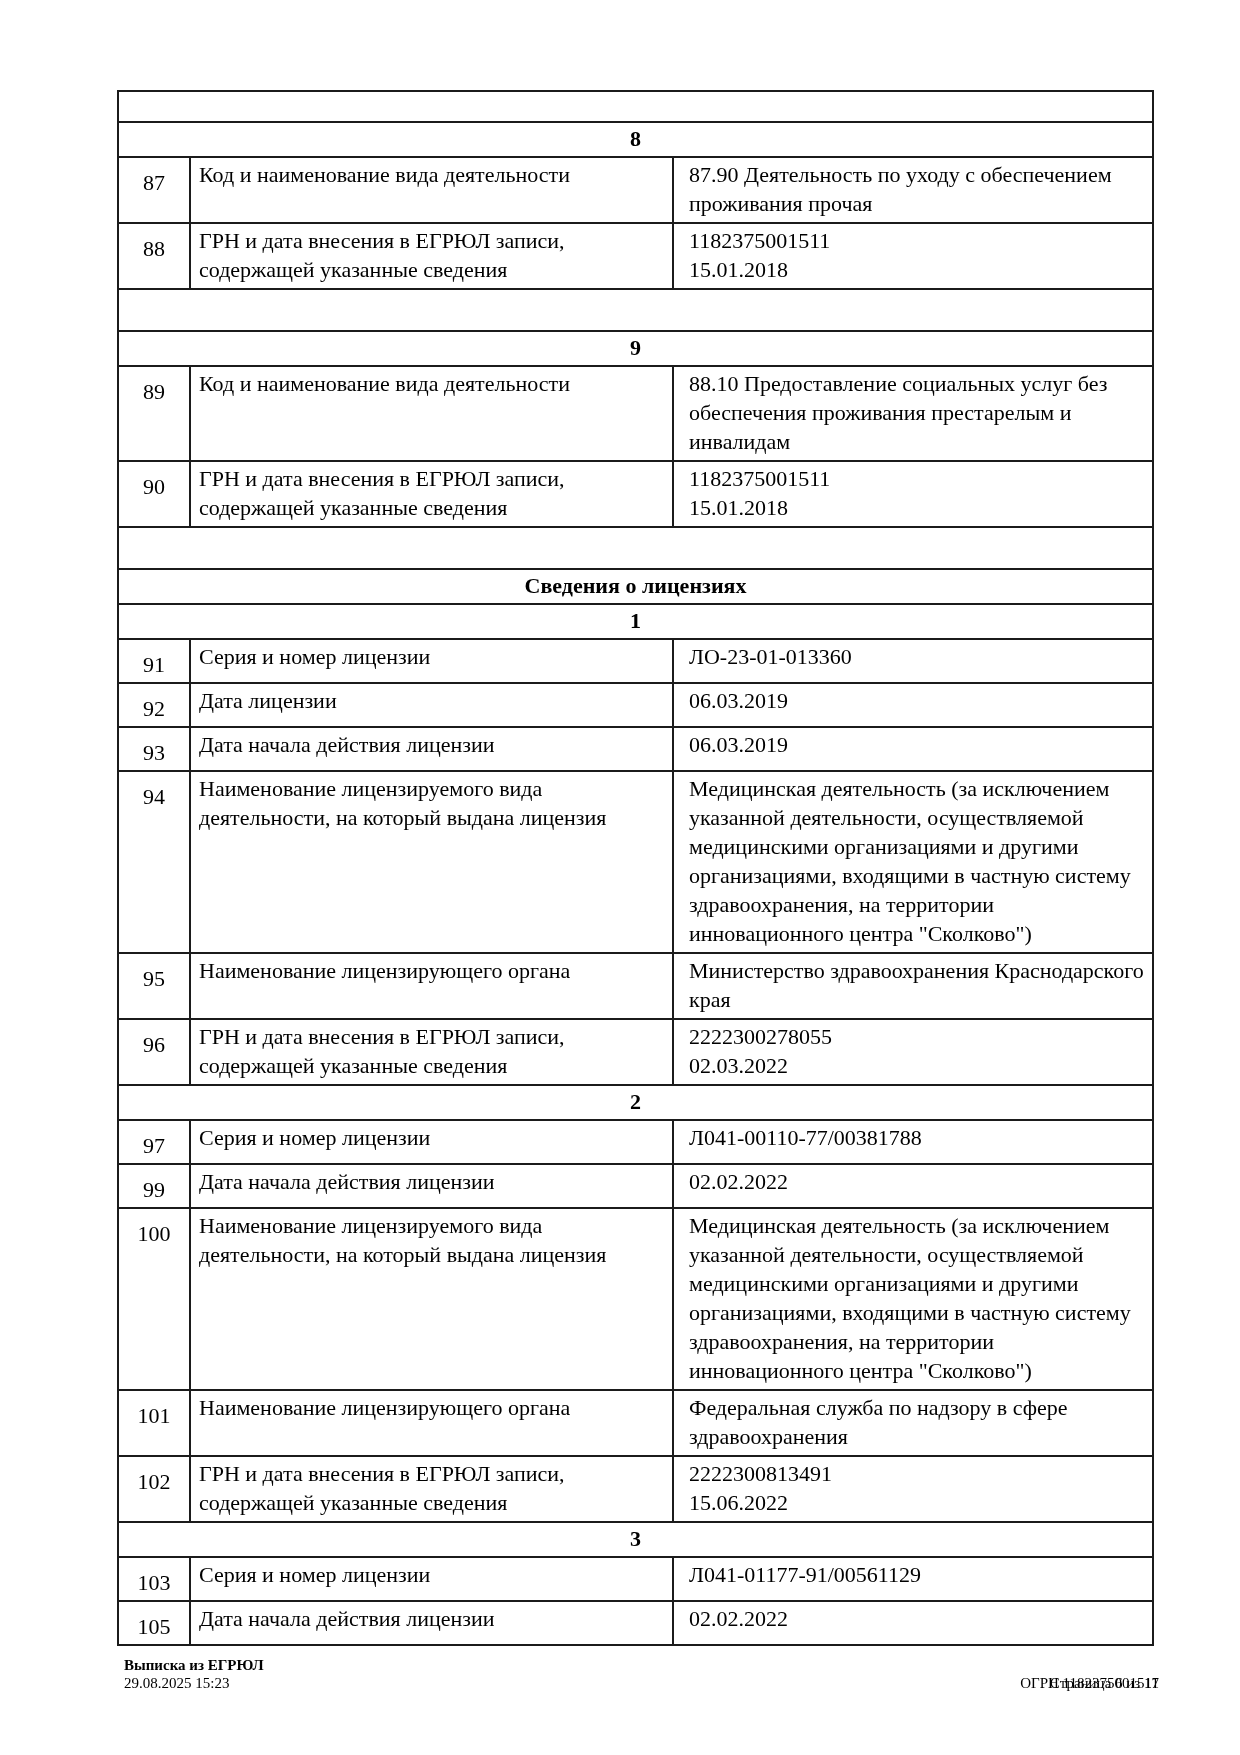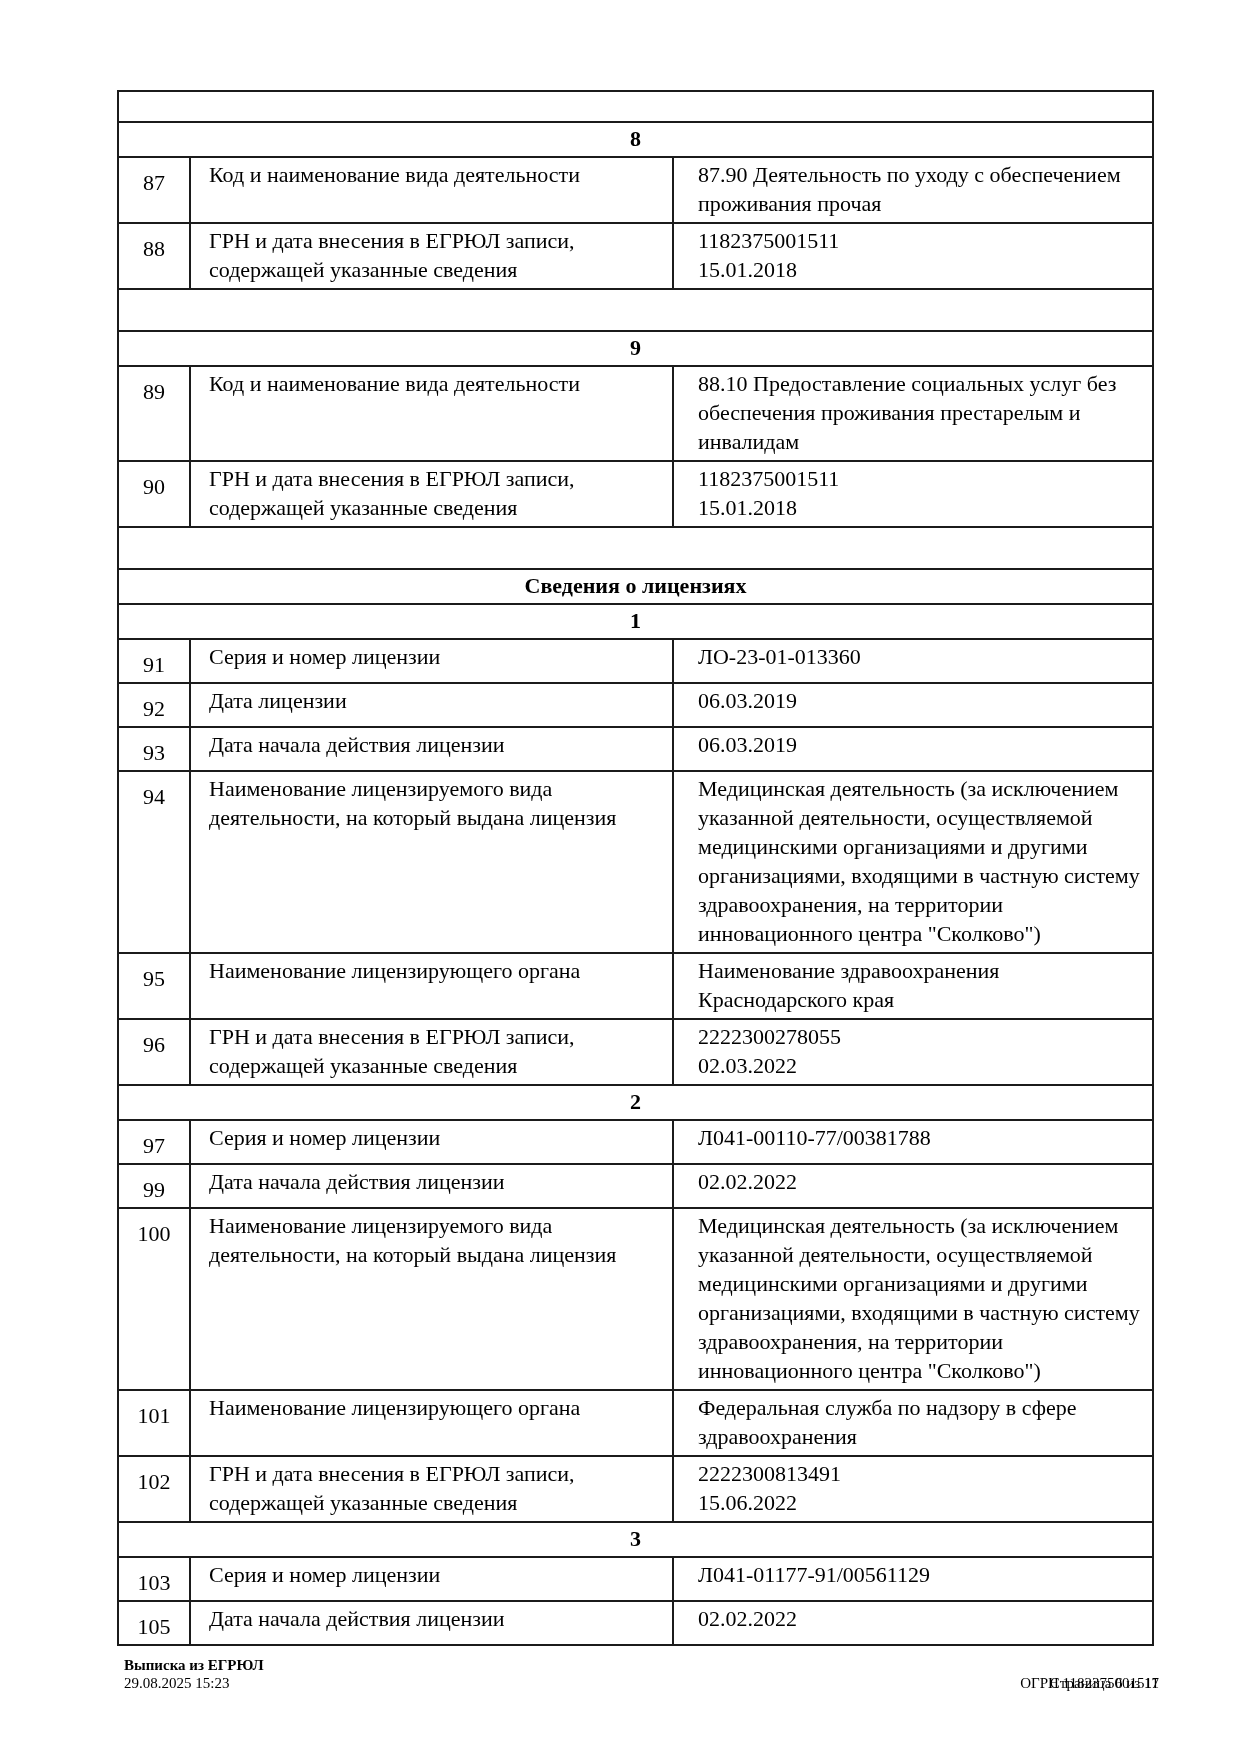--- a/index.html
+++ b/index.html
@@ -28,24 +28,24 @@
     font-size: 22px;
     line-height: 29px;
     vertical-align: top;
     overflow: hidden;
   }
   td.c-num {
     text-align: center;
     padding: 10px 2px 3px 2px;
   }
   td.c-label {
-    padding: 2px 4px 4px 18px;
+    padding: 2px 4px 4px 8px;
   }
   td.c-value {
-    padding: 2px 4px 4px 24px;
+    padding: 2px 4px 4px 15px;
     white-space: pre-line;
     margin-left: 8px;
   }
   tr.r-section td {
     text-align: center;
     font-weight: bold;
     padding: 1px 2px 3px 2px;
   }
   tr.r-spacer td    { height: 38px; }
   tr.r-spacer-top td{ height: 27px; }
@@ -148,21 +148,21 @@
       <td class="c-value">06.03.2019</td>
     </tr>
     <tr>
       <td class="c-num">94</td>
       <td class="c-label">Наименование лицензируемого вида деятельности, на который выдана лицензия</td>
       <td class="c-value">Медицинская деятельность (за исключением указанной деятельности, осуществляемой медицинскими организациями и другими организациями, входящими в частную систему здравоохранения, на территории инновационного центра "Сколково")</td>
     </tr>
     <tr>
       <td class="c-num">95</td>
       <td class="c-label">Наименование лицензирующего органа</td>
-      <td class="c-value">Наименование здравоохранения Краснодарского края</td>
+      <td class="c-value">Министерство здравоохранения Краснодарского края</td>
     </tr>
     <tr>
       <td class="c-num">96</td>
       <td class="c-label">ГРН и дата внесения в ЕГРЮЛ записи, содержащей указанные сведения</td>
       <td class="c-value">2222300278055
 02.03.2022</td>
     </tr>
 
     <tr class="r-section">
         <td colspan="3">2</td>

